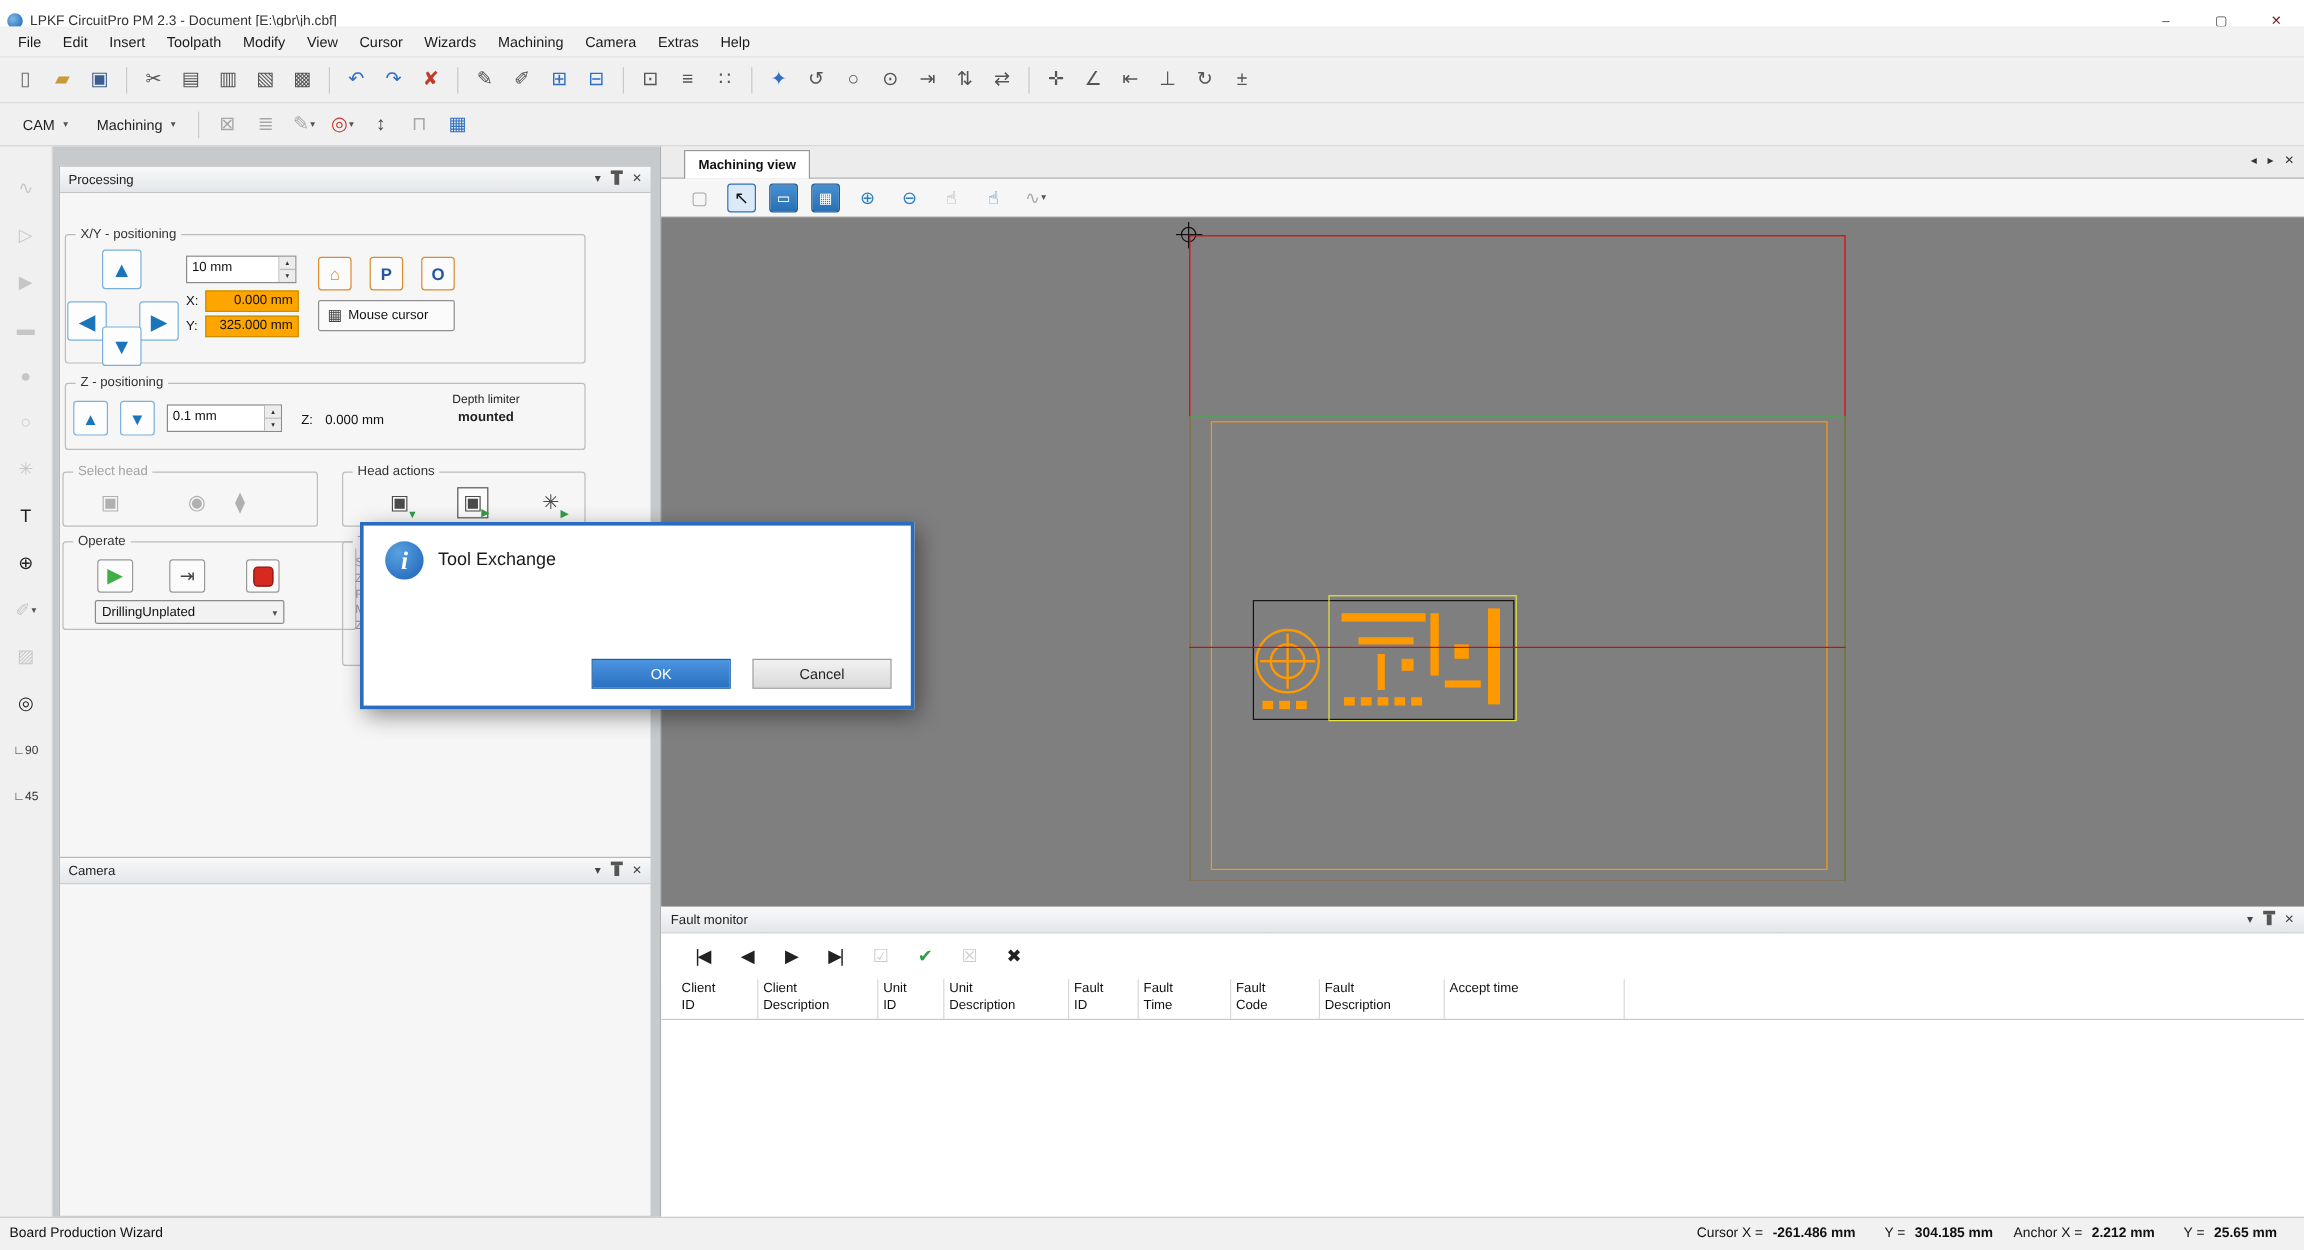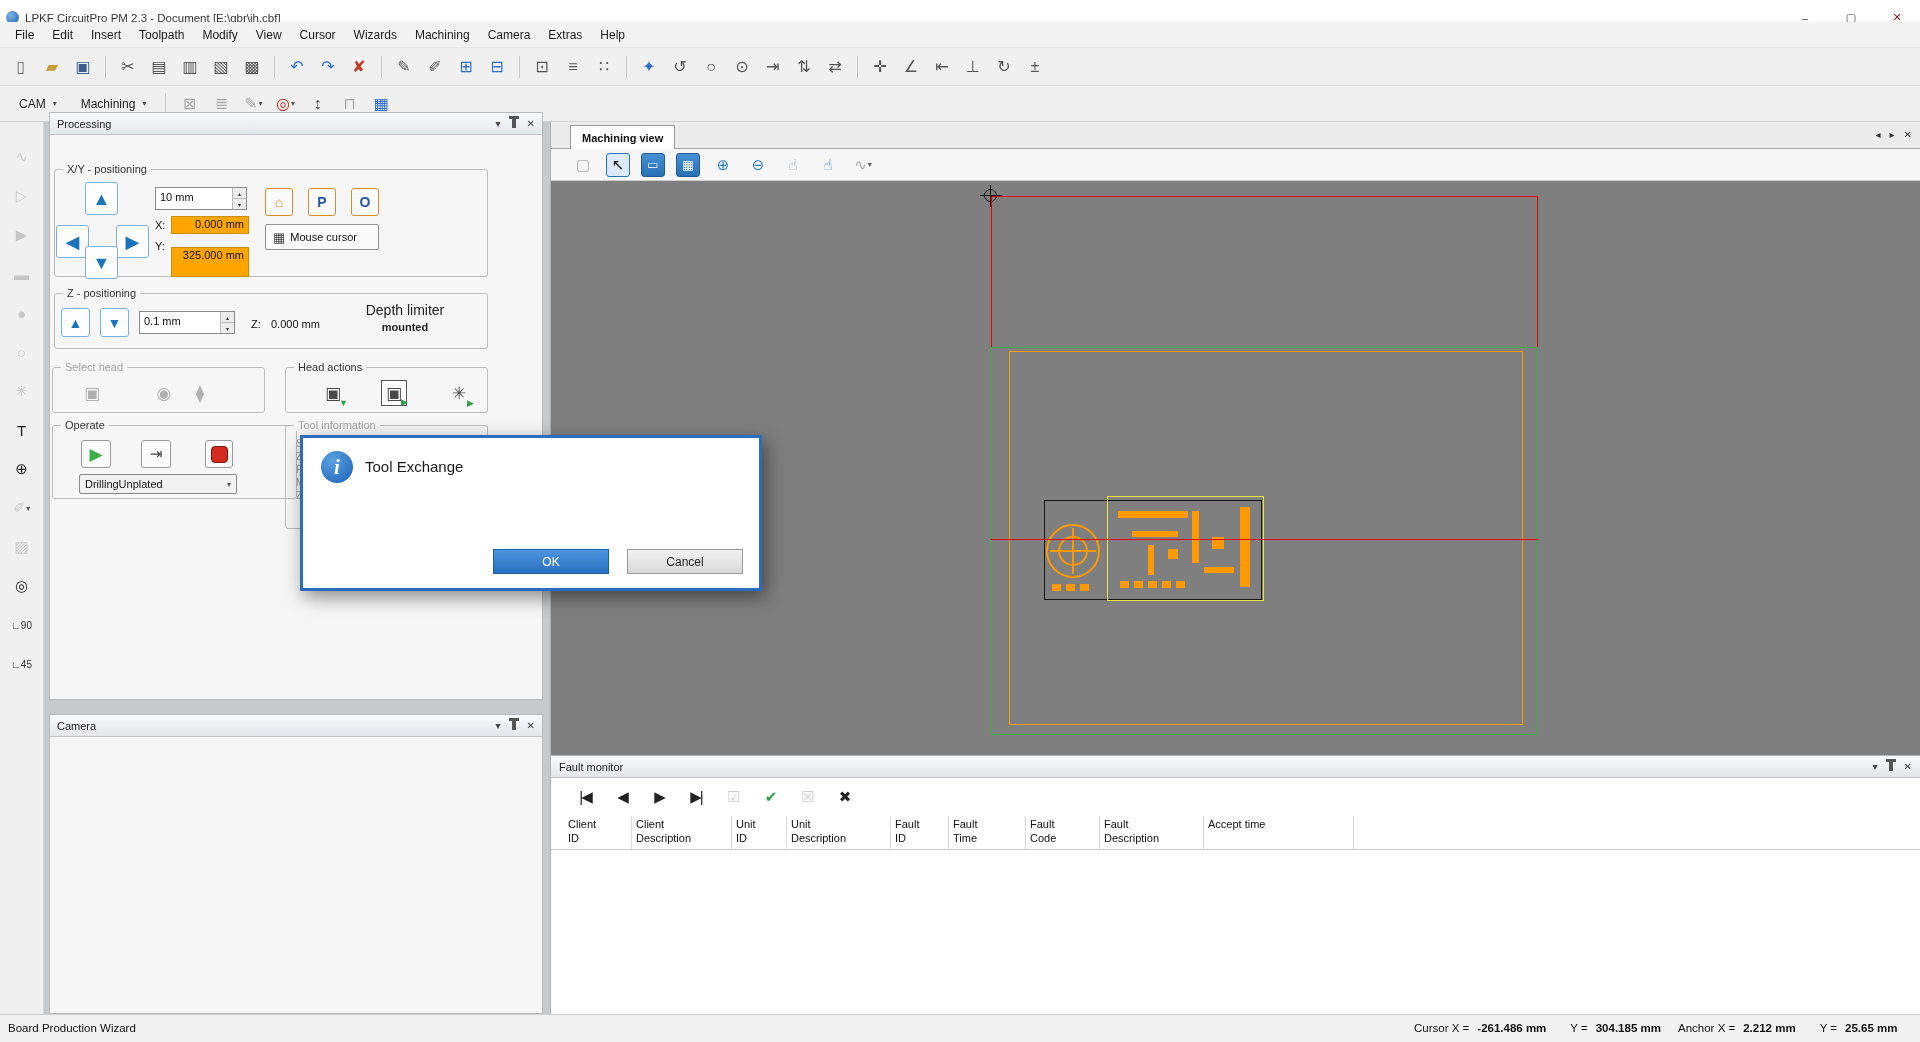--- a/index.html
+++ b/index.html
@@ -33,21 +33,21 @@
   .strip-icon.disabled .glyph { opacity:.4; }
 
   
   .panel { position:absolute; background:#f6f6f6; border:1px solid #b9b9b9; }
   .panel-header { height:22px; background:linear-gradient(#f8f9fa,#e3e6ea); border-bottom:1px solid #c4c4c4; display:flex; align-items:center; padding:0 7px; font-size:11px; color:#222; }
   .panel-hicons { margin-left:auto; display:flex; gap:11px; align-items:center; }
   .ph-icon { font-size:10px; color:#444; line-height:1; }
   .pin-icon { width:4px; height:9px; background:#555; position:relative; display:inline-block; }
   .pin-icon::before { content:""; position:absolute; top:-3px; left:-3px; width:10px; height:3px; background:#555; }
 
-  #processing-panel { left:49px; top:112px; width:494px; height:588px; }
+  #processing-panel { left:49px; top:138px; width:494px; height:588px; }
   #camera-panel { left:49px; top:714px; width:494px; height:300px; }
   .panel-body { position:relative; width:100%; height:calc(100% - 22px); background:#f6f6f6; }
 
   .groupbox { position:absolute; border:1px solid #bcbcbc; border-radius:3px; }
   .gb-label { position:absolute; top:-7px; left:8px; background:#f6f6f6; padding:0 4px; font-size:11px; color:#333; white-space:nowrap; }
   .groupbox.disabled .gb-label { color:#a3a3a3; }
 
   .arrow-btn { position:absolute; background:#fdfdfd; border:1px solid #7ab0dc; border-radius:3px; display:flex; align-items:center; justify-content:center; color:var(--accent_blue); }
   .arrow-btn .glyph { font-size:18px; line-height:1; }
   .arrow-btn.zsmall .glyph { font-size:14px; }
@@ -385,21 +385,21 @@
           <span class="sp-val">10 mm</span>
           <span class="sp-btns">
             <span>▴</span>
             <span>▾</span>
           </span>
         </div>
 
         <span class="coord-label" style="left:100px; top:49px;">X:</span>
         <div class="oval" style="left:116px; top:46px; width:78px; height:18px;">0.000 mm</div>
         <span class="coord-label" style="left:100px; top:70px;">Y:</span>
-        <div class="oval" style="left:116px; top:67px; width:78px; height:30px;margin-top:10px;">325.000 mm</div>
+        <div class="oval" style="left:116px; top:67px; width:78px; height:18px;">325.000 mm</div>
 
         <span id="xy-buttons"><span class="xy-btn" style="left: 210px; top: 18px; color: rgb(232, 135, 30);">⌂</span><span class="xy-btn" style="left: 253px; top: 18px; color: rgb(36, 86, 164);">P</span><span class="xy-btn" style="left: 296px; top: 18px; color: rgb(36, 86, 164);">O</span></span>
 
         <div class="mouse-btn" style="left:210px; top:54px; width:114px; height:26px;">
           <span class="glyph">▦</span>
           <span>Mouse cursor</span>
         </div>
       </div>
 
       <div class="groupbox" style="left:4px; top:158px; width:434px; height:56px;">
@@ -413,21 +413,21 @@
         <div class="spinner" style="left:84px; top:17px; width:96px; height:23px;">
           <span class="sp-val">0.1 mm</span>
           <span class="sp-btns">
             <span>▴</span>
             <span>▾</span>
           </span>
         </div>
         <span class="coord-label" style="left:196px; top:24px;">Z:</span>
         <span class="coord-label" style="left:216px; top:24px;">0.000 mm</span>
         <div style="position:absolute; left:270px; top:8px; width:160px; text-align:center;">
-          <div style="font-size:14px;">Depth limiter</div>
+          <div style="font-size:10px;">Depth limiter</div>
           <div style="font-size:11px; font-weight:bold; margin-top:3px;">mounted</div>
         </div>
       </div>
 
       <div class="groupbox disabled" style="left:2px; top:232px; width:213px; height:46px;">
         <span class="gb-label">Select head</span>
         <span id="select-head-icons"><span class="head-icon disabled" style="left: 26px; top: 12px;">
               <span>▣</span>
             </span><span class="head-icon disabled" style="left: 98px; top: 12px;">
               <span>◉</span>

